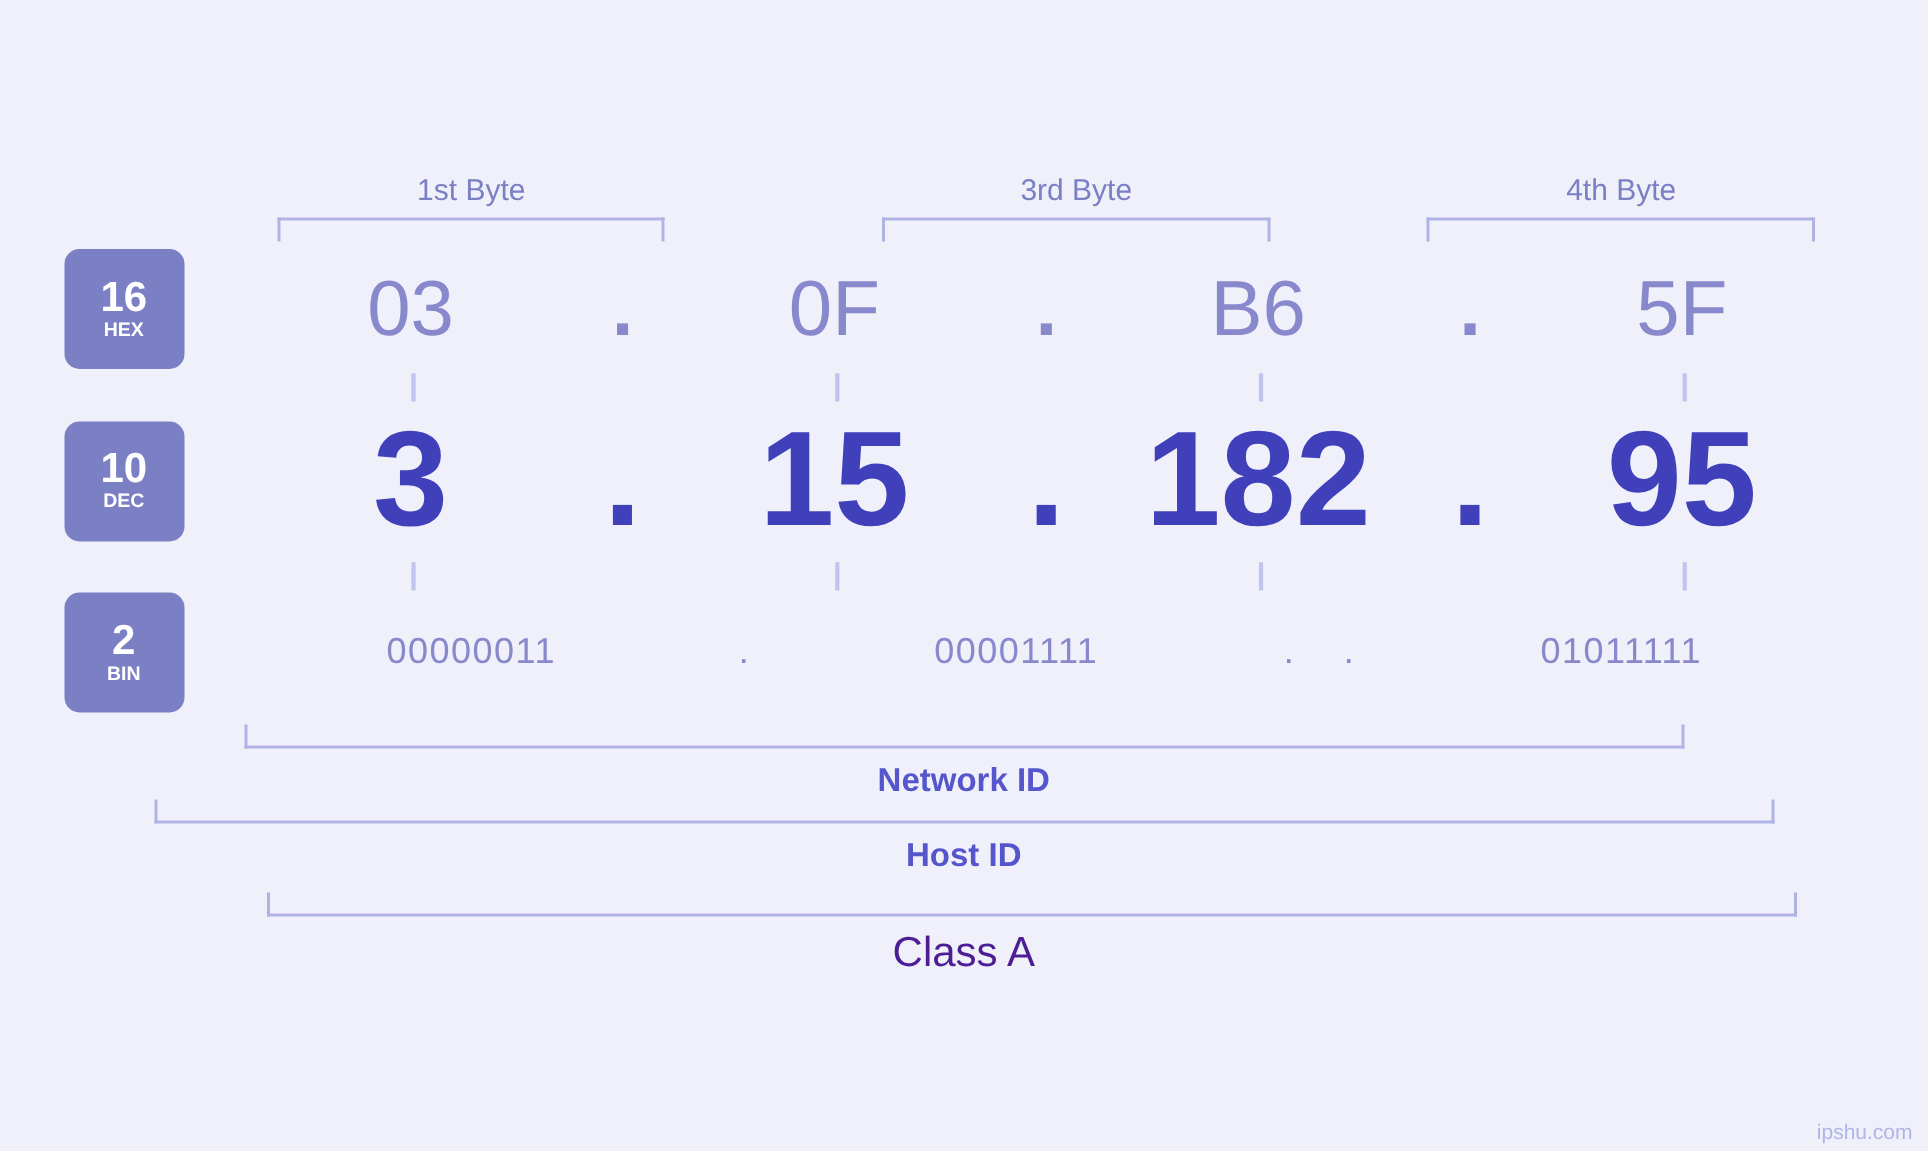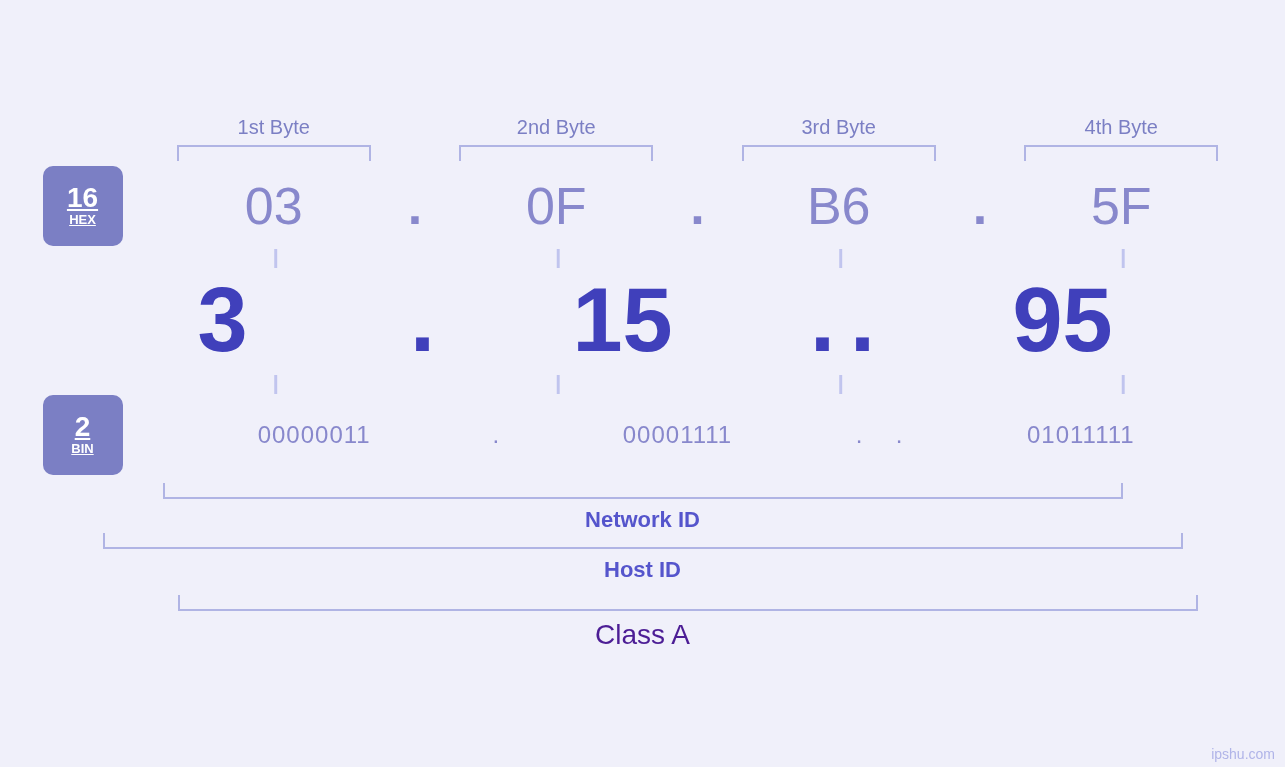--- a/index.html
+++ b/index.html
@@ -33,21 +33,20 @@
       display: flex;
       flex-direction: column;
       align-items: center;
       justify-content: center;
       color: white;
       margin-bottom: 60px;
     }
 
     .base-badge:last-child {
       margin-bottom: 0;
-      text-decoration: underline;
     }
 
     .base-number {
       font-size: 28px;
       font-weight: bold;
       line-height: 1;
     }
 
     .base-name {
       font-size: 13px;
@@ -262,24 +261,20 @@
 <div class="main-container">
 
   <div class="byte-labels-row">
     <div class="byte-left-offset"></div>
     <div class="byte-label-cells">
       <div class="byte-label-cell">
         <span class="byte-label-text">1st Byte</span>
         <div class="byte-bracket-top"></div>
       </div>
       <div class="byte-sep"></div>
-      <div class="byte-label-cell">
-        <span class="byte-label-text">2nd Byte</span>
-        <div class="byte-bracket-top"></div>
-      </div>
       <div class="byte-sep"></div>
       <div class="byte-label-cell">
         <span class="byte-label-text">3rd Byte</span>
         <div class="byte-bracket-top"></div>
       </div>
       <div class="byte-sep"></div>
       <div class="byte-label-cell">
         <span class="byte-label-text">4th Byte</span>
         <div class="byte-bracket-top"></div>
       </div>
@@ -325,32 +320,41 @@
       <div class="eq-sep"></div>
       <div class="eq-cell">||</div>
       <div class="eq-sep"></div>
       <div class="eq-cell">||</div>
       <div class="eq-sep"></div>
       <div class="eq-cell">||</div>
     </div>
   </div>
 
   <div class="row-group">
+    <div class="left-badge-col">
+      <div class="base-badge">
+        <span class="base-number">10</span>
+        <span class="base-name">DEC</span>
+      </div>
+    </div>
     <div class="values-cols">
       <div class="val-cell">
         <span class="dec-font">3</span>
       </div>
       <div class="sep-cell">
         <span class="dot-color-dec">.</span>
       </div>
       <div class="val-cell">
         <span class="dec-font">15</span>
       </div>
       <div class="sep-cell">
         <span class="dot-color-dec">.</span>
+      </div>
+      <div class="val-cell">
+        <span class="dec-font">182</span>
       </div>
       <div class="sep-cell">
         <span class="dot-color-dec">.</span>
       </div>
       <div class="val-cell">
         <span class="dec-font">95</span>
       </div>
     </div>
   </div>
 

